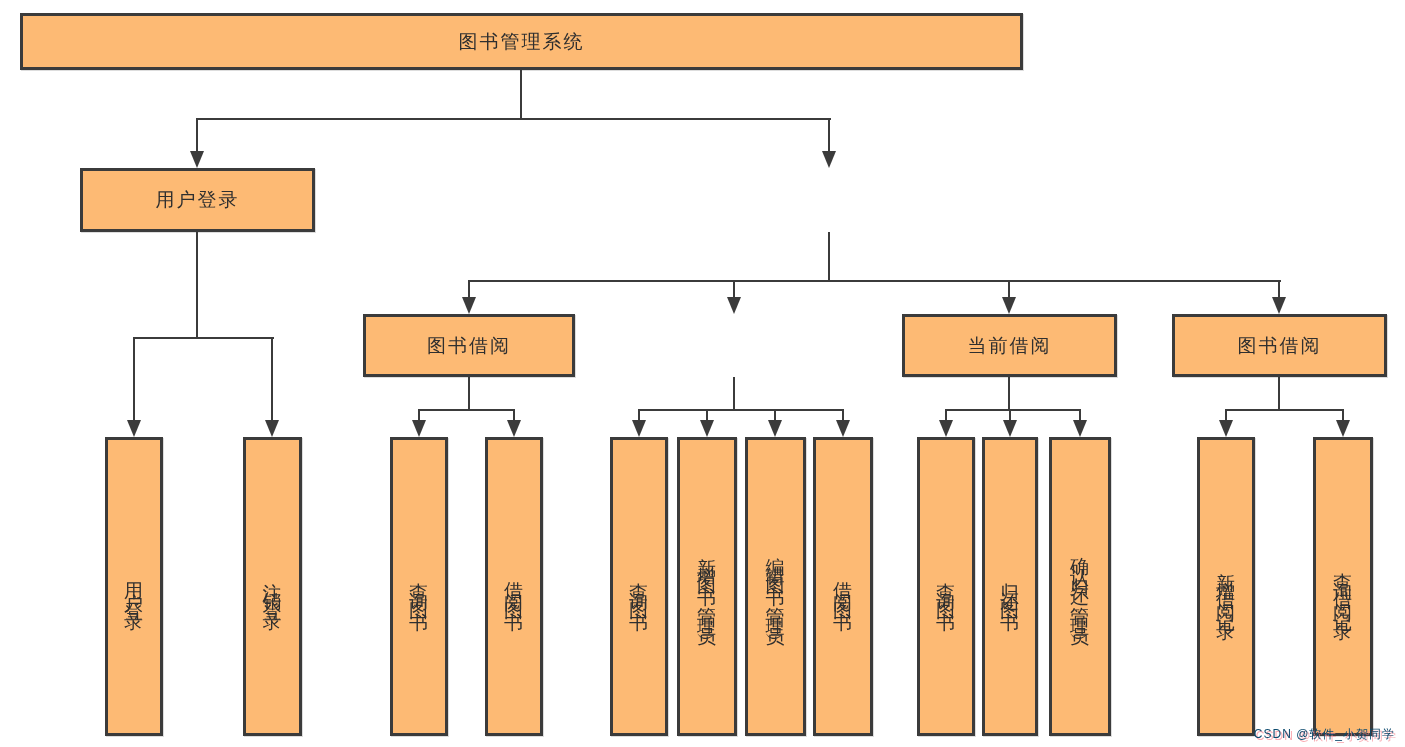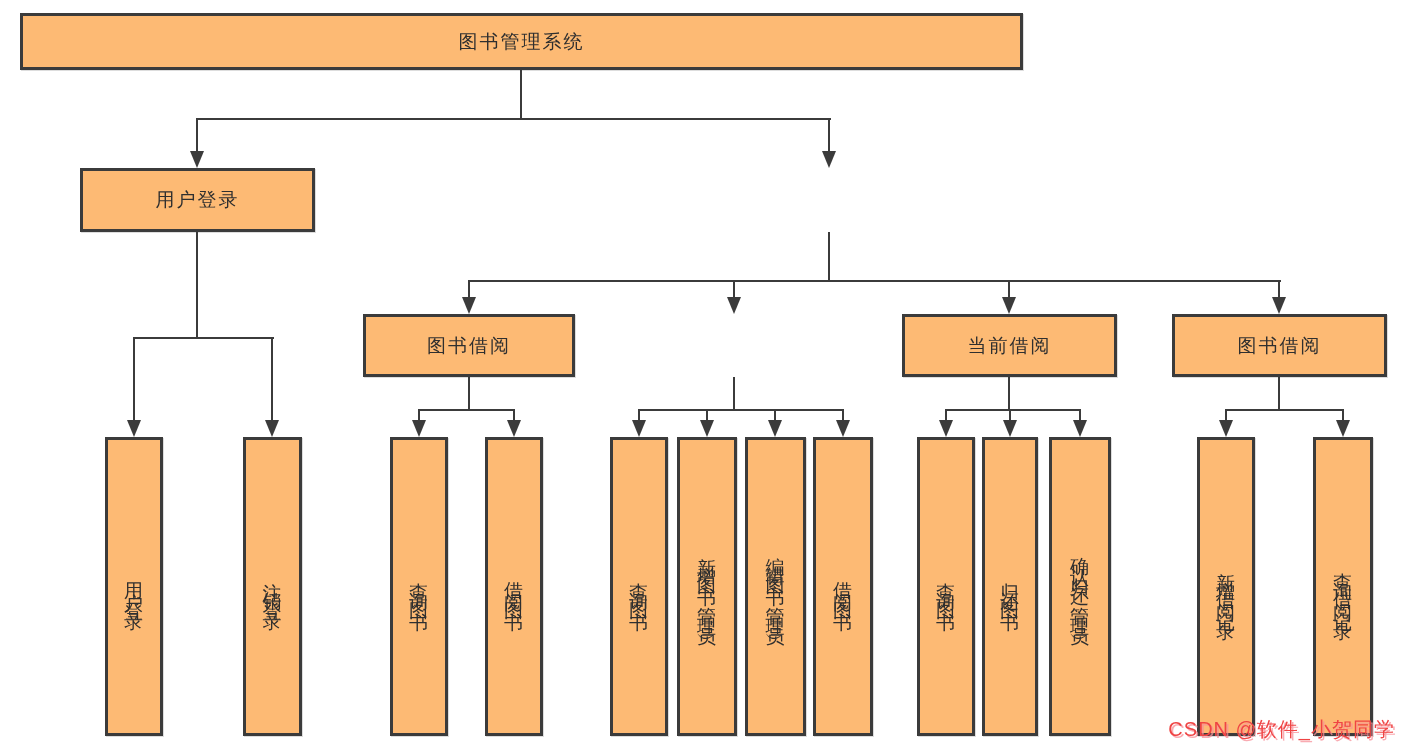--- a/index.html
+++ b/index.html
@@ -43,22 +43,22 @@
     position: absolute;
     width: 0; height: 0;
     border-left: 7px solid transparent;
     border-right: 7px solid transparent;
     border-top: 17px solid #3b3b3b;
   }
   .watermark {
     position: absolute;
     right: 10px;
     bottom: 4px;
-    font-size: 20px;
-    color: #ef4444;
+    font-size: 12px;
+    color: #0c4a6e;
     letter-spacing: 1px;
     text-shadow: 2px 2px 0 rgba(247, 143, 152, 0.75);
     white-space: nowrap;
   }
 </style>
 </head>
 <body>
 
 <div class="canvas">
 

